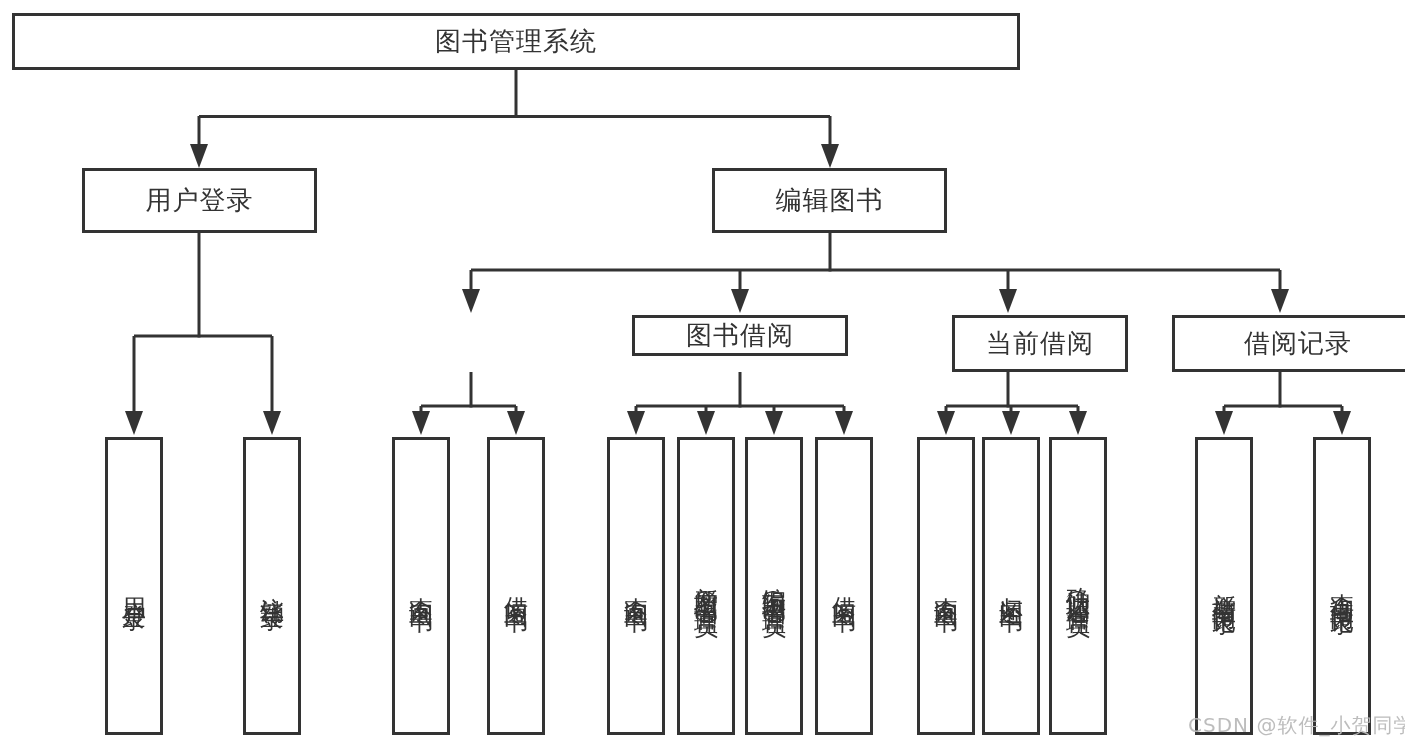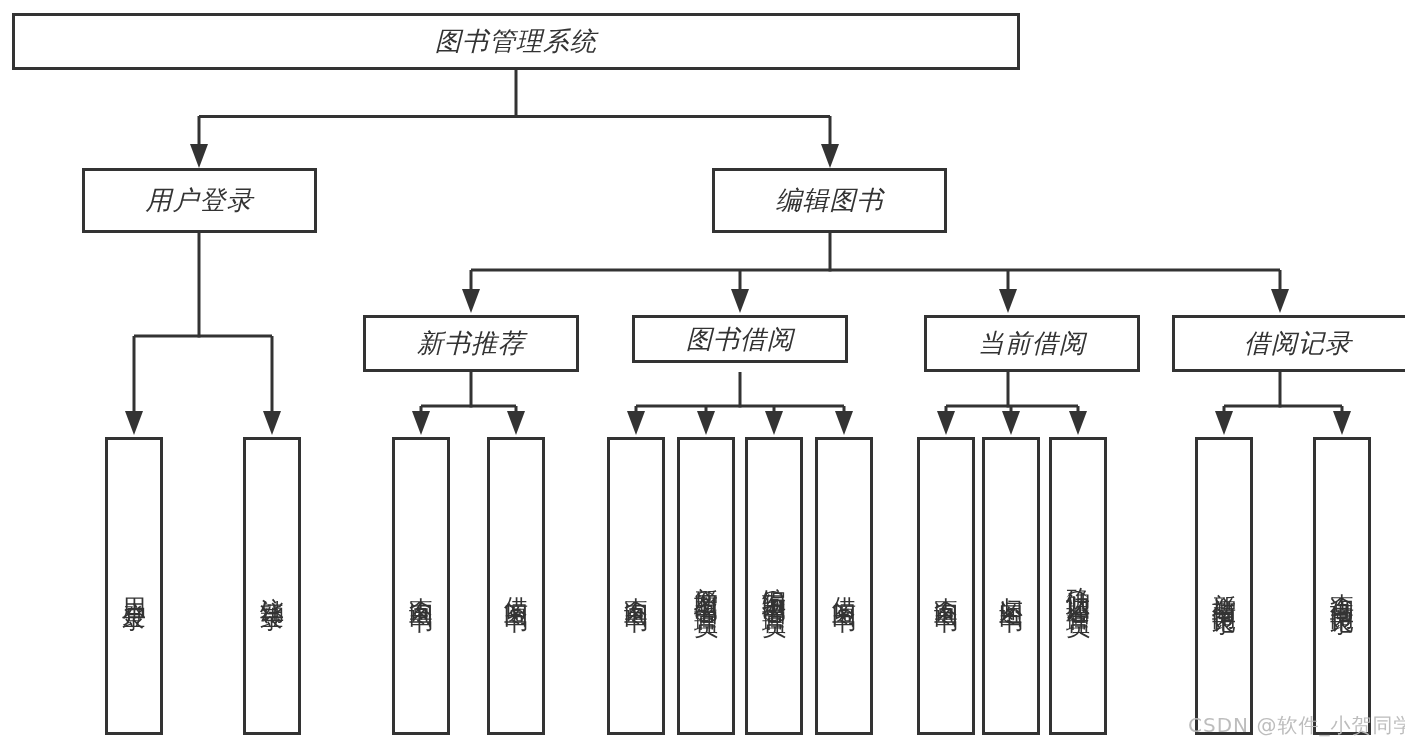--- a/index.html
+++ b/index.html
@@ -28,21 +28,20 @@
     display: flex;
     align-items: center;
     justify-content: center;
   }
 
   .hbox .lbl {
     font-size: 26px;
     letter-spacing: 1px;
     white-space: nowrap;
     color: #333333;
-    font-style: italic;
   }
 
   .vbox { width: 58px; height: 298px; }
 
   .vbox .vlbl {
     writing-mode: vertical-rl;
     text-orientation: mixed;
     font-size: 24px;
     letter-spacing: 4px;
     line-height: 1;
@@ -143,27 +142,24 @@
     <span class="lbl">图书管理系统</span>
   </div>
 
   <div class="box hbox" style="left:82px; top:168px; width:235px; height:65px">
     <span class="lbl">用户登录</span>
   </div>
   <div class="box hbox" style="left:712px; top:168px; width:235px; height:65px">
     <span class="lbl">编辑图书</span>
   </div>
 
-  <div class="box hbox" style="left:363px; top:315px; width:216px; height:57px">
-    <span class="lbl">新书推荐</span>
-  </div>
-  <div class="box hbox" style="left:632px; top:315px; width:216px; height:48px">
+  <div class="box hbox" style="left:632px; top:315px; width:216px; height:41px">
     <span class="lbl">图书借阅</span>
   </div>
-  <div class="box hbox" style="left:924px; top:315px; width:216px; height:57px">
+  <div class="box hbox" style="left:952px; top:315px; width:176px; height:57px">
     <span class="lbl">当前借阅</span>
   </div>
   <div class="box hbox" style="left:1172px; top:315px; width:252px; height:57px">
     <span class="lbl">借阅记录</span>
   </div>
 
   <div class="box vbox" style="left:105px; top:437px">
     <span class="vlbl">用户登录</span>
   </div>
   <div class="box vbox" style="left:243px; top:437px">

